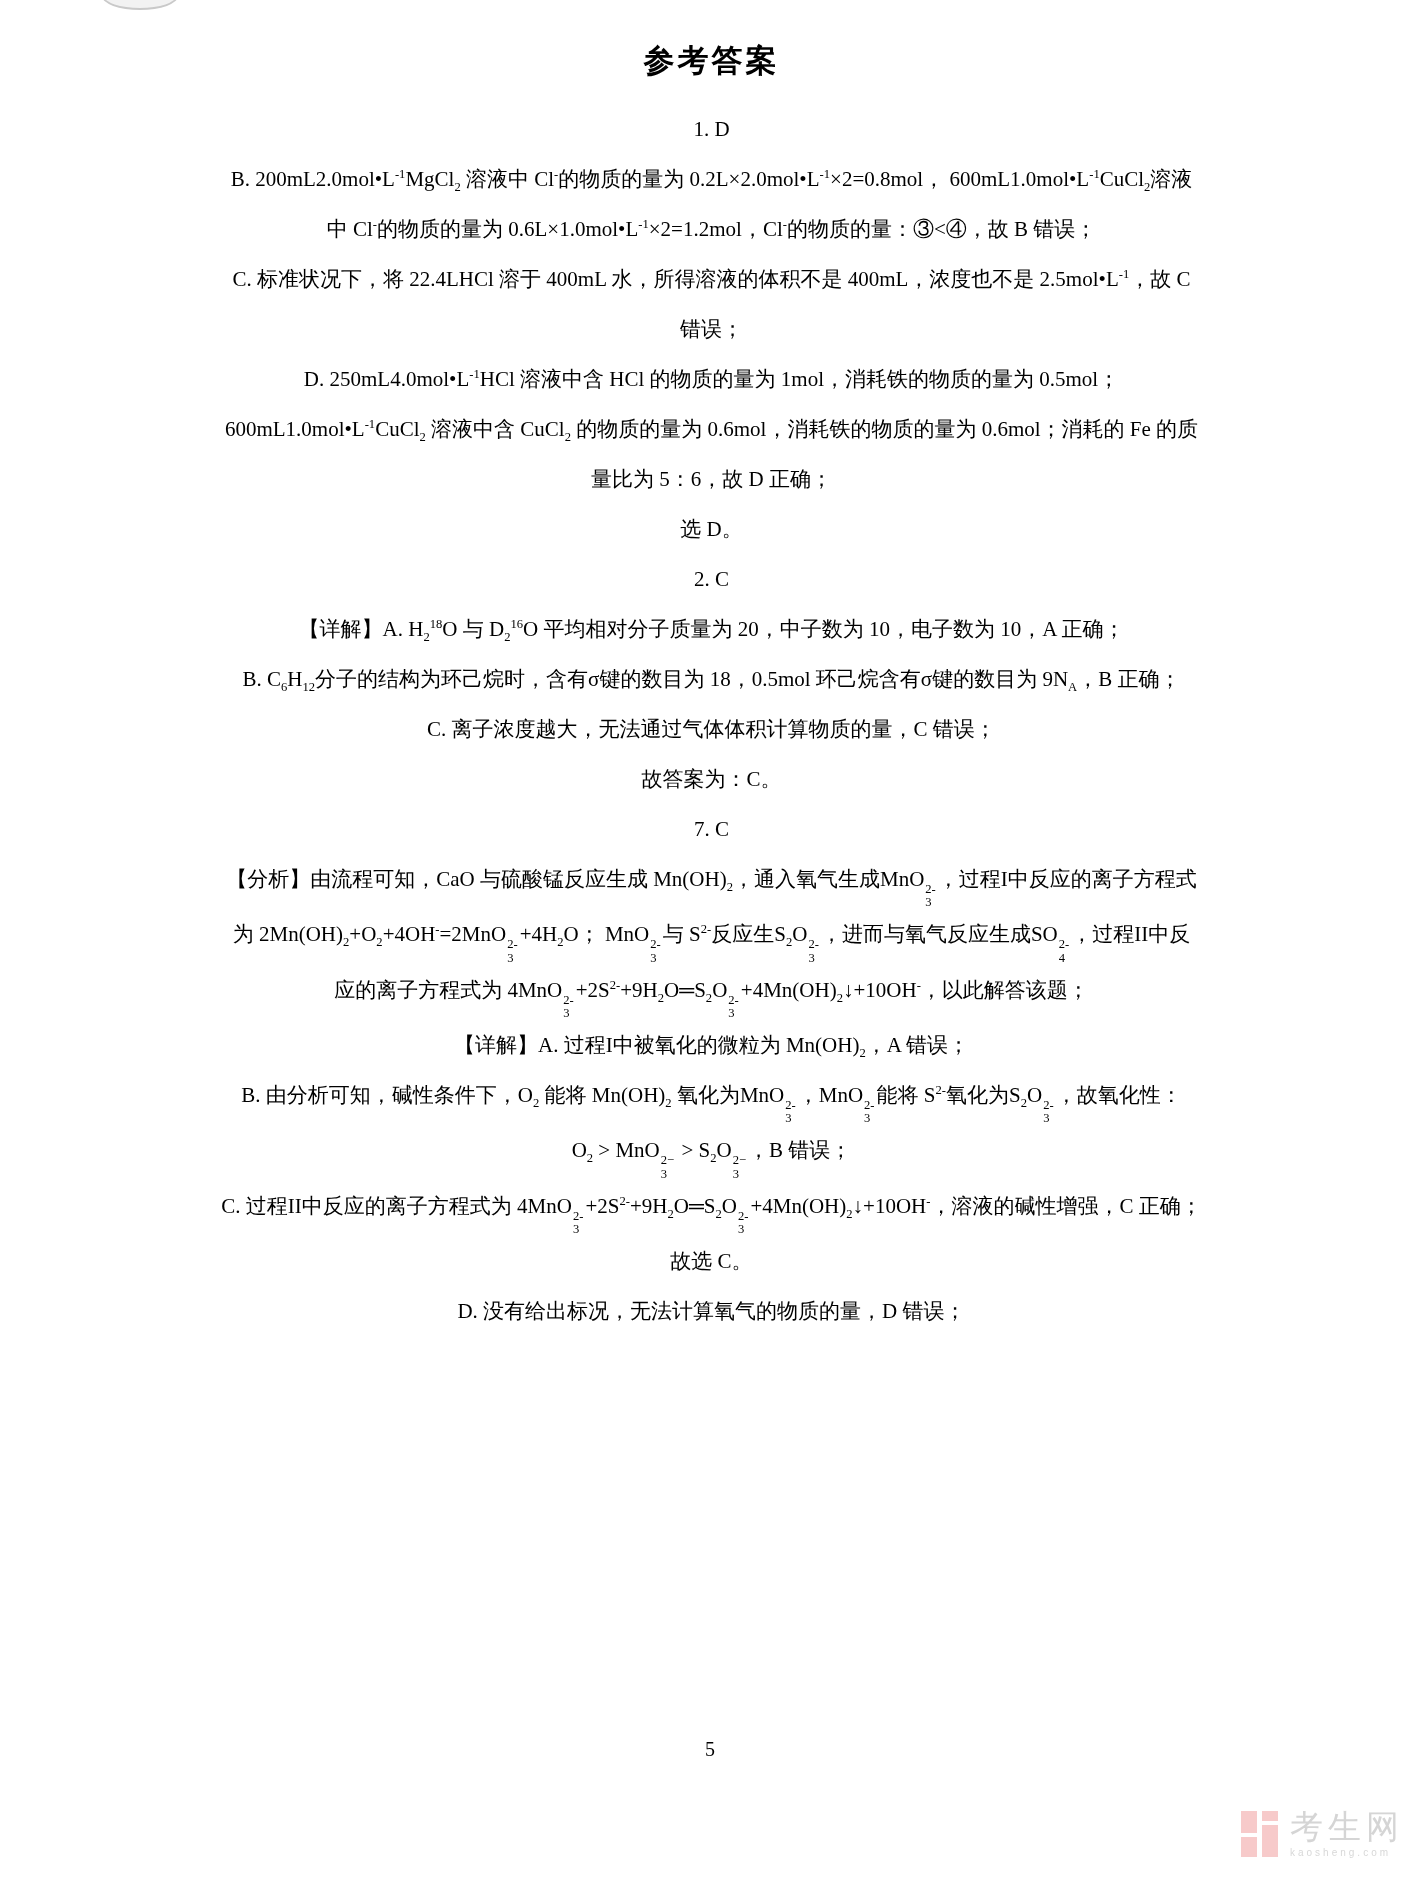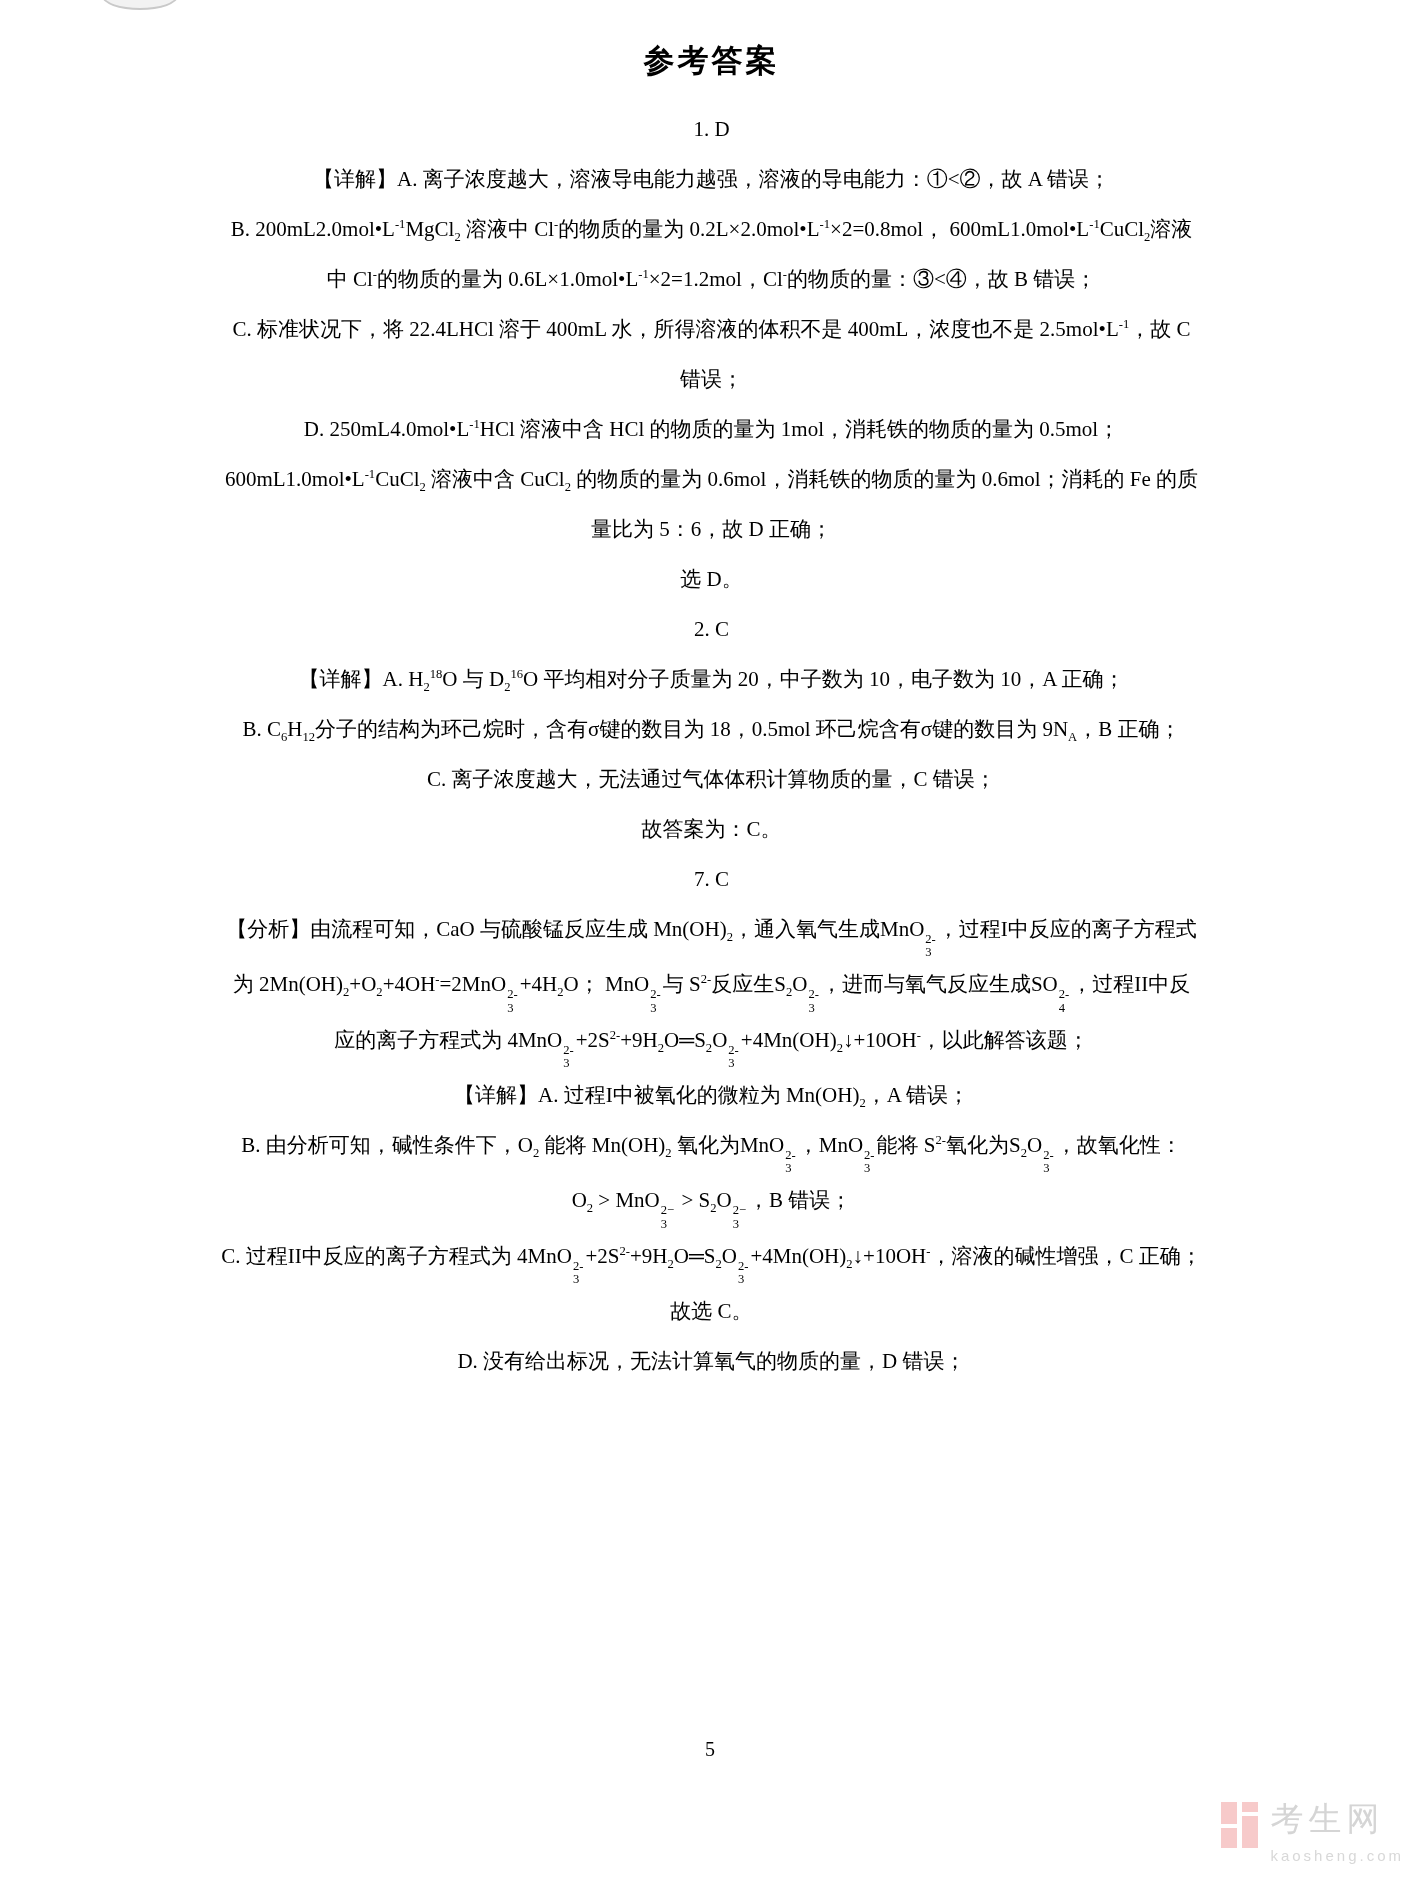--- a/index.html
+++ b/index.html
@@ -50,59 +50,58 @@
     top: 1738px;
     left: 0;
     width: 100%;
     text-align: center;
     font-size: 20px;
     color: #000;
   }
   .watermark {
     position: absolute;
     right: 16px;
-    bottom: 14px;
+    bottom: 20px;
     display: flex;
-    align-items: flex-start;
+    align-items: center;
     gap: 12px;
   }
   .wm-logo { display: flex; gap: 5px; }
   .wm-col { display: flex; flex-direction: column; gap: 4px; }
   .wm-block { width: 16px; background: #f7caca; }
   .wm-b1 { height: 22px; }
   .wm-b2 { height: 20px; }
   .wm-b3 { height: 10px; }
   .wm-b4 { height: 32px; }
   .wm-text { display: flex; flex-direction: column; }
   .wm-name {
     font-size: 33px;
     line-height: 1;
     color: #d5d5d5;
     letter-spacing: 5px;
     font-family: "Liberation Sans", "DejaVu Sans", sans-serif;
   }
   .wm-domain {
-    margin-top: 12px;
-    font-size: 15px;
+    margin-top: 4px;
+    font-size: 10px;
     color: #d8d8d8;
     letter-spacing: 3px;
     font-family: "Liberation Sans", "DejaVu Sans", sans-serif;
   }
 </style>
 </head>
 <body>
 
 <div class="page">
   <div class="top-arc"></div>
 
   <h1 class="title">参考答案</h1>
 
   <div class="content" id="content">
       <div class="line">1. D</div>
-      <div class="line">【详解】A. 离子浓度越大，溶液导电能力越强，溶液的导电能力：①&lt;②，故 A 错误；</div>
       <div class="line">B. 200mL2.0mol•L<sup>-1</sup>MgCl<sub>2</sub> 溶液中 Cl<sup>-</sup>的物质的量为 0.2L×2.0mol•L<sup>-1</sup>×2=0.8mol， 600mL1.0mol•L<sup>-1</sup>CuCl<sub>2</sub>溶液</div>
       <div class="line">中 Cl<sup>-</sup>的物质的量为 0.6L×1.0mol•L<sup>-1</sup>×2=1.2mol，Cl<sup>-</sup>的物质的量：③&lt;④，故 B 错误；</div>
       <div class="line">C. 标准状况下，将 22.4LHCl 溶于 400mL 水，所得溶液的体积不是 400mL，浓度也不是 2.5mol•L<sup>-1</sup>，故 C</div>
       <div class="line">错误；</div>
       <div class="line">D. 250mL4.0mol•L<sup>-1</sup>HCl 溶液中含 HCl 的物质的量为 1mol，消耗铁的物质的量为 0.5mol；</div>
       <div class="line">600mL1.0mol•L<sup>-1</sup>CuCl<sub>2</sub> 溶液中含 CuCl<sub>2</sub> 的物质的量为 0.6mol，消耗铁的物质的量为 0.6mol；消耗的 Fe 的质</div>
       <div class="line">量比为 5：6，故 D 正确；</div>
       <div class="line">选 D。</div>
       <div class="line">2. C</div>
       <div class="line">【详解】A. H<sub>2</sub><sup>18</sup>O 与 D<sub>2</sub><sup>16</sup>O 平均相对分子质量为 20，中子数为 10，电子数为 10，A 正确；</div>

